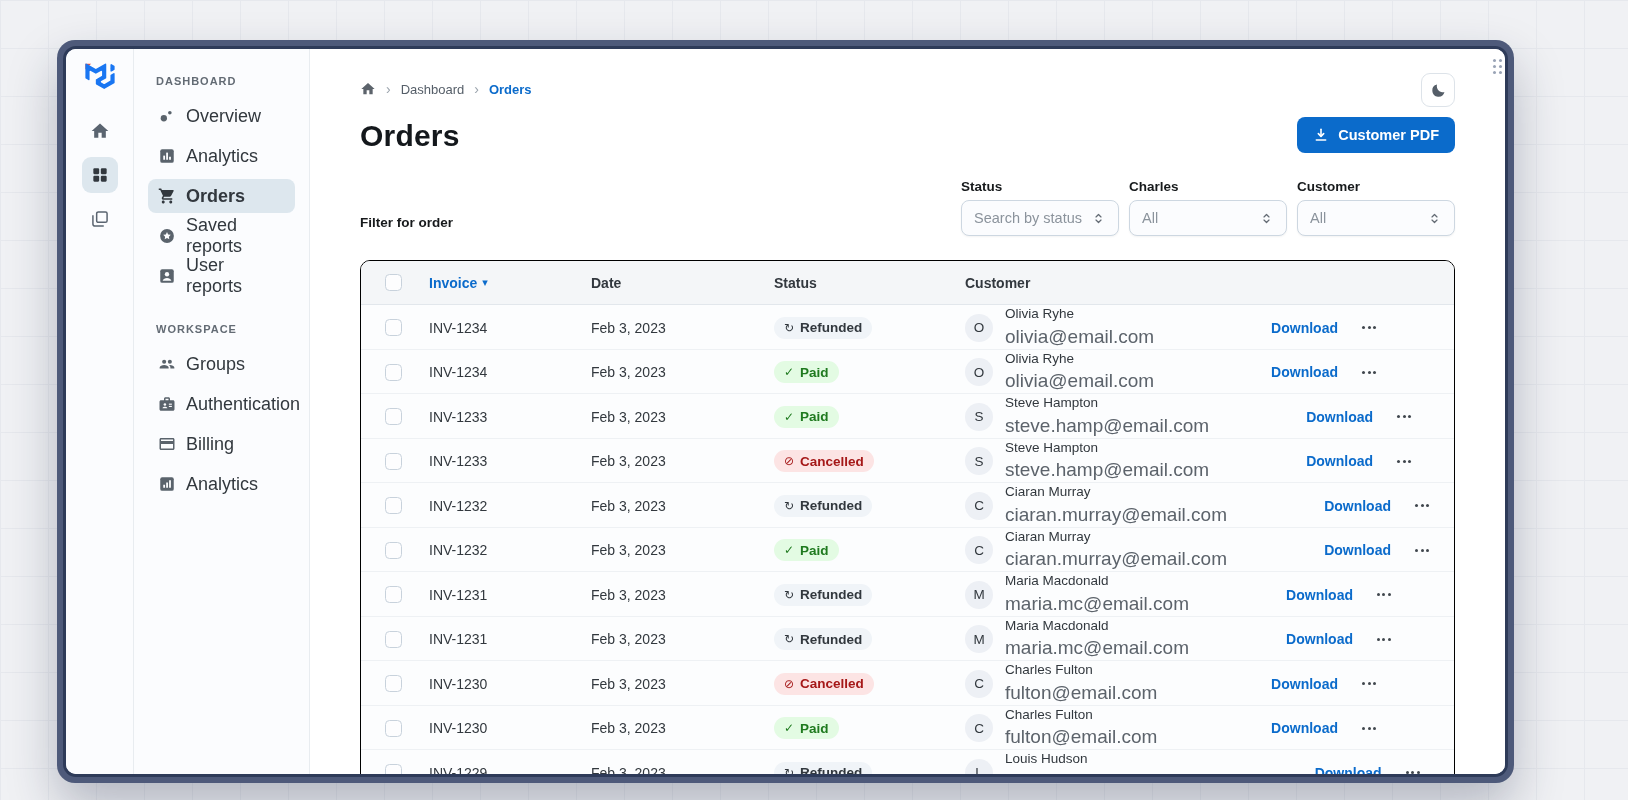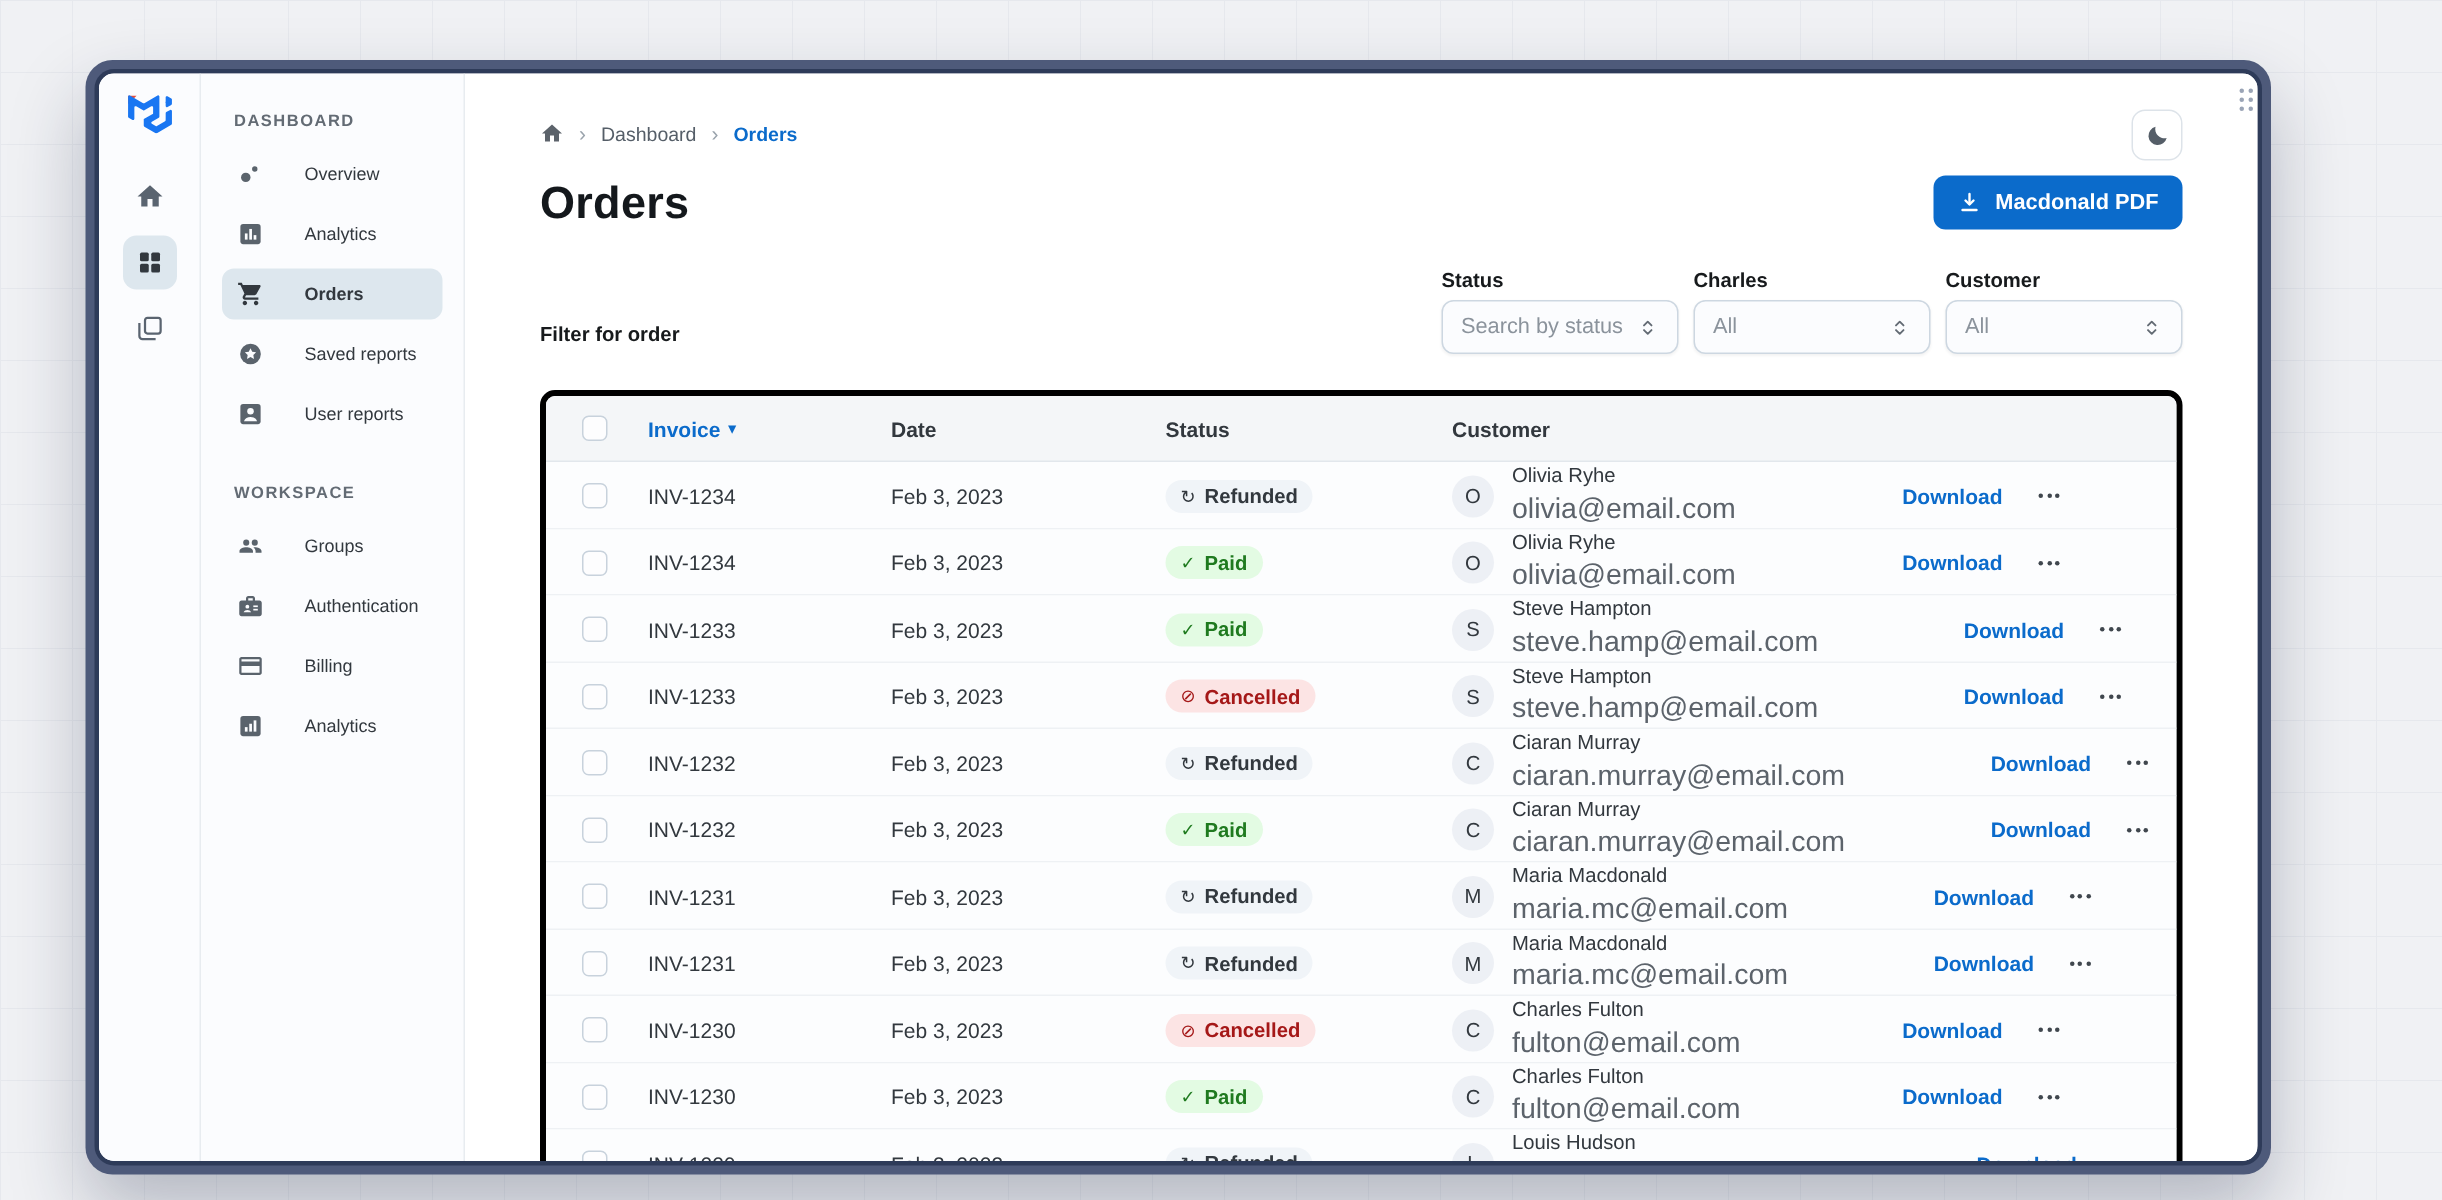--- a/index.html
+++ b/index.html
@@ -39,21 +39,21 @@
   .rail-btn svg{ width:20px; height:20px; }
   .rail-btn.selected{ background:#dde7ee; color:#32383e; }
 
   
   .sidebar{ width:176px; background:#fbfcfe; border-right:1px solid #e8ecf0;
     padding:26px 14px 0 14px; flex-shrink:0;}
   .nav-section-label{ font-size:11px; font-weight:700; letter-spacing:1px;
     color:#636b74; margin:0 0 12px 8px; }
   .nav-section + .nav-section{ margin-top:30px; }
   .nav-item{ height:34px; margin-bottom:6px; border-radius:8px; display:flex;
-    align-items:center; gap:27px; padding:0 10px; font-size:12px; color:#32383e; cursor:pointer;}
+    align-items:center; gap:10px; padding:0 10px; font-size:18px; color:#32383e; cursor:pointer;}
   .nav-item .icon{ width:18px; height:18px; color:#5a636c; display:flex;}
   .nav-item .icon svg{ width:18px; height:18px;}
   .nav-item.selected{ background:#dde7ee; font-weight:600;}
   .nav-item.selected .icon{ color:#32383e;}
 
   
   .main{ flex:1; background:#fff; padding:24px 50px 0 50px; overflow:hidden; }
   .crumb-row{ display:flex; justify-content:space-between; align-items:flex-start; }
   .breadcrumb{ display:flex; align-items:center; gap:10px; padding-top:8px; font-size:13px;}
   .breadcrumb .home{ color:#5c636b; width:16px; height:16px; display:flex;}
@@ -85,21 +85,21 @@
   .input input{ border:none; outline:none; background:transparent; flex:1;
     font-size:14.5px; font-family:inherit; color:#32383e;}
   .input input::placeholder{ color:#8b939c;}
   .select{ width:160px; justify-content:space-between; cursor:pointer;}
   .select .sval{ font-size:14.5px; color:#8b939c; white-space:nowrap; overflow:hidden;}
   .select .uicon{ width:15px; height:15px; color:#636b74; display:flex; flex-shrink:0;}
   .select .uicon svg{width:15px;height:15px;}
   .select:last-child{ width:158px;}
 
   
-  .table{ margin-top:24px; border:4px solid #000000; border-radius:10px; overflow:hidden;
+  .table{ margin-top:24px; border:1px solid #000000; border-radius:10px; overflow:hidden;
     background:#fcfdfe;}
   .tr{ display:grid; grid-template-columns:68px 162px 183px 187px 1fr 280px; align-items:center;}
   .thead{ background:#f4f6f8; height:44px; border-bottom:1px solid #e2e7ec;
     font-size:14px; font-weight:700; color:#32383e;}
   .thead .sorted{ color:var(--primary); display:flex; align-items:center; gap:5px;}
   .thead .sort-arrow{ font-size:11px; }
   .row{ height:44.5px; border-bottom:1px solid #eef1f4; background:#fcfdfe;}
   .row:last-child{ border-bottom:none;}
   .checkbox{ width:17px; height:17px; border:1.5px solid #c8d2dc; border-radius:4.5px;
     background:#fdfdfe; margin-left:24px; cursor:pointer;}
@@ -294,21 +294,21 @@
       <div class="title-row">
         <div class="page-title">Orders</div>
         <button class="btn-primary">
           <span style="display:flex">
             <svg viewBox="0 0 24 24" fill="none" stroke="currentColor" stroke-width="2.4" stroke-linecap="round" stroke-linejoin="round">
               <path d="M12 3.5v10"></path>
                 <path d="M8 10l4 4 4-4"></path>
                 <path d="M5 19.5h14"></path>
             </svg>
           </span>
-          <span>Macdonald PDF</span>
+          <span>Customer PDF</span>
         </button>
       </div>
 
       <div class="filters">
         <div class="fgroup search-group">
           <div class="flabel">Filter for order</div>
         </div>
         <div id="filter-selects" style="display:flex;gap:10px;">
             <div class="fgroup">
               <div class="flabel">Status</div>

